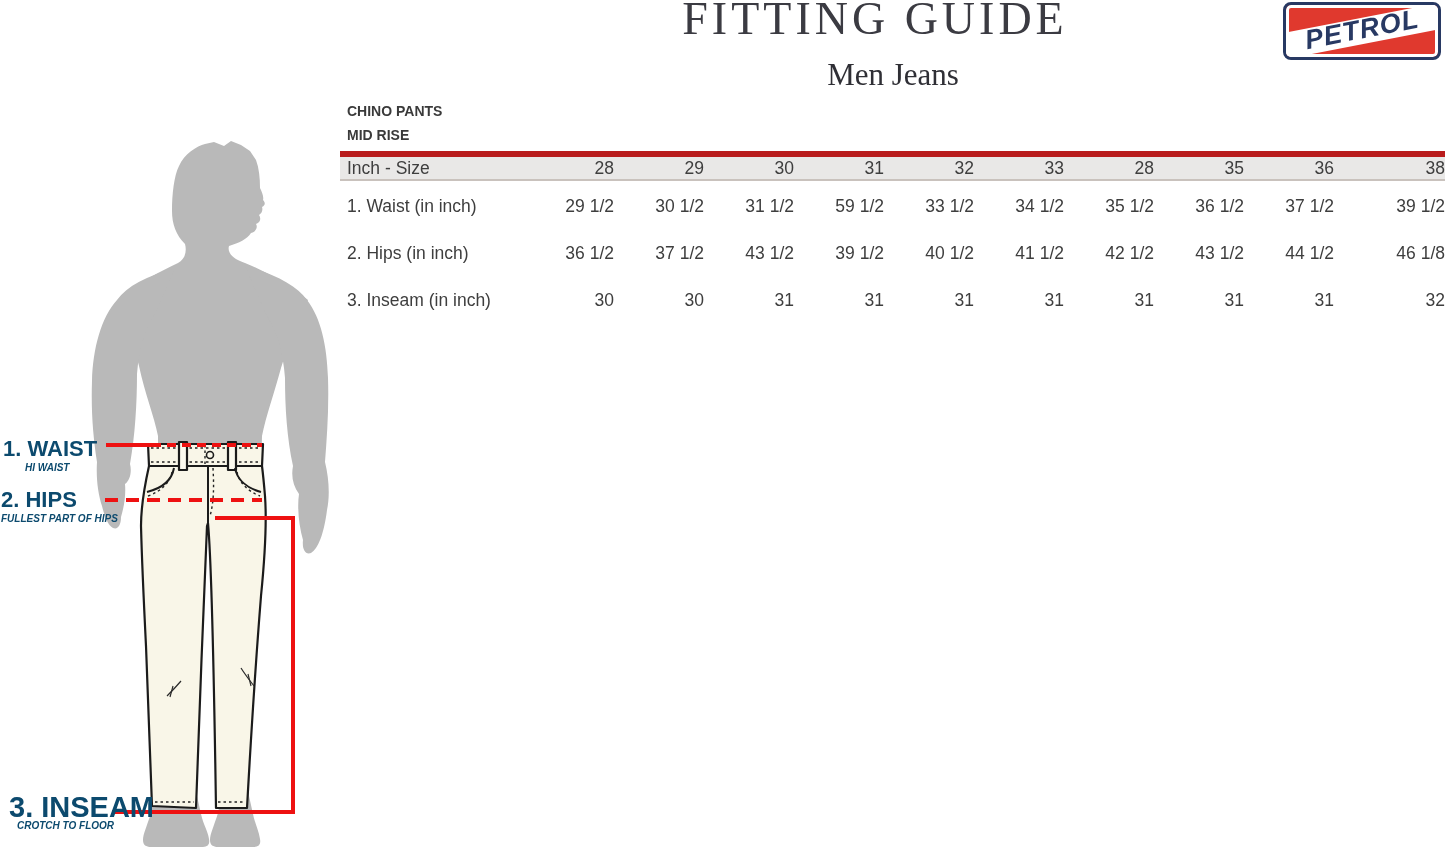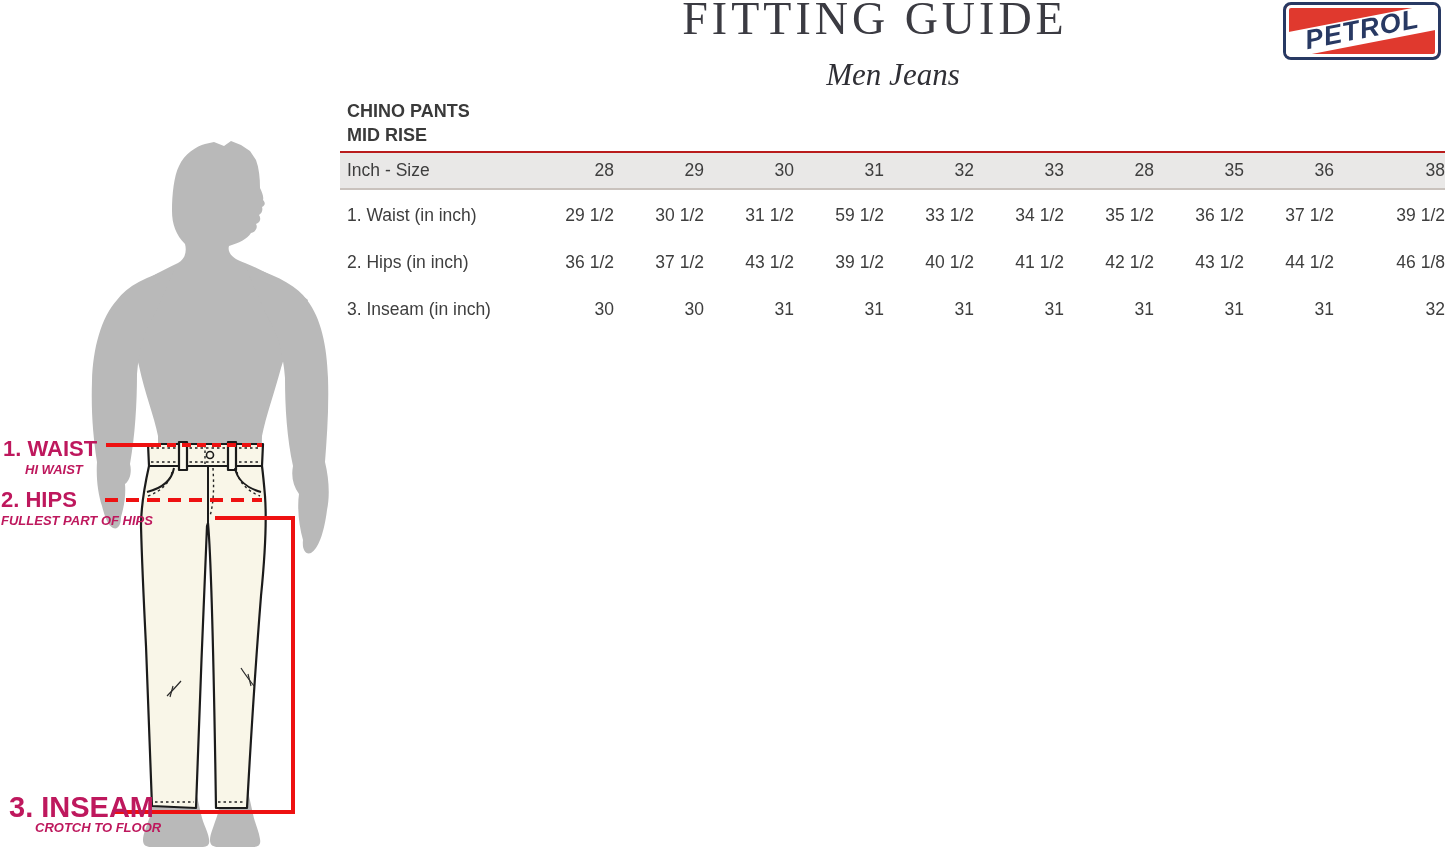--- a/index.html
+++ b/index.html
@@ -18,71 +18,71 @@
     overflow:hidden;margin:0 auto;
   }
   
   .title{
     position:absolute;left:875px;top:-4px;transform:translateX(-50%);
     font-family:"Liberation Serif",serif;font-size:46px;line-height:1;
     letter-spacing:4px;color:#3b3b42;white-space:nowrap;
   }
   .subtitle{
     position:absolute;left:893px;top:57px;transform:translateX(-50%);
-    font-family:"Liberation Serif",serif;font-style:italic;font-size:31px;
+    font-family:"Liberation Serif",serif;font-size:31px;
     color:#2f2f35;white-space:nowrap;
   }
   
   .logo{
     position:absolute;left:1283px;top:2px;width:158px;height:58px;
     background:var(--logo-red);border:3px solid var(--logo-navy);
     border-radius:8px;box-shadow:inset 0 0 0 3px #ffffff;overflow:hidden;
   }
   .logo-band{
     position:absolute;left:-25px;right:-25px;top:50%;height:26px;
     transform:translateY(-50%) rotate(-11deg);background:#ffffff;
   }
   .logo-text{
     position:absolute;left:0;right:0;top:50%;
     transform:translateY(-54%) rotate(-11deg);
     text-align:center;font-weight:bold;font-style:italic;font-size:27px;
     letter-spacing:1px;color:var(--logo-navy);
   }
   
   .category{
-    position:absolute;left:347px;top:99px;font-weight:bold;font-size:18px;
+    position:absolute;left:347px;top:99px;font-weight:bold;font-size:14px;
     line-height:24px;color:#3a3a3a;
   }
   .size-table{
     position:absolute;left:340px;top:151px;width:1105px;
     font-size:17.5px;color:var(--text-dark);
   }
   .st-head{
     display:grid;grid-template-columns:184px repeat(9,90px) 1fr;
-    align-items:center;height:39px;background:var(--table-header-bg);
-    border-top:2px solid #b91c1c;border-bottom:2px solid #c9c2bd;
+    align-items:center;height:30px;background:var(--table-header-bg);
+    border-top:6px solid #b91c1c;border-bottom:2px solid #c9c2bd;
   }
   .st-body{padding-top:2px;}
   .st-row{
     display:grid;grid-template-columns:184px repeat(9,90px) 1fr;
     align-items:center;height:47px;
   }
   .st-cell{text-align:right;}
   .st-cell.lab{text-align:left;padding-left:7px;}
   
-  .m-label{position:absolute;font-weight:bold;color:#be185d;white-space:nowrap;}
+  .m-label{position:absolute;font-weight:bold;color:#0c4a6e;white-space:nowrap;}
   .m-label .big{font-size:22px;line-height:22px;display:block;}
-  .m-label .small{font-size:13px;font-style:italic;display:block;}
+  .m-label .small{font-size:10px;font-style:italic;display:block;}
   .lbl-waist{left:3px;top:438px;}
   .lbl-waist .small{margin-left:22px;margin-top:2px;}
   .lbl-hips{left:1px;top:489px;}
   .lbl-hips .small{margin-top:2px;}
   .lbl-inseam{left:9px;top:796px;}
   .lbl-inseam .big{font-size:29px;}
-  .lbl-inseam .small{margin-left:26px;margin-top:2px;}
+  .lbl-inseam .small{margin-left:8px;margin-top:2px;}
   
   .red-line{position:absolute;background:var(--accent-red);}
   .waist-solid{left:106px;top:443px;width:46px;height:3.5px;}
   .waist-dash{
     left:152px;top:443px;width:110px;height:3.5px;background:
     repeating-linear-gradient(90deg,var(--accent-red) 0 9px,transparent 9px 15px);
   }
   .hips-dash{
     left:105px;top:498px;width:157px;height:4px;background:
     repeating-linear-gradient(90deg,var(--accent-red) 0 13px,transparent 13px 21px);

